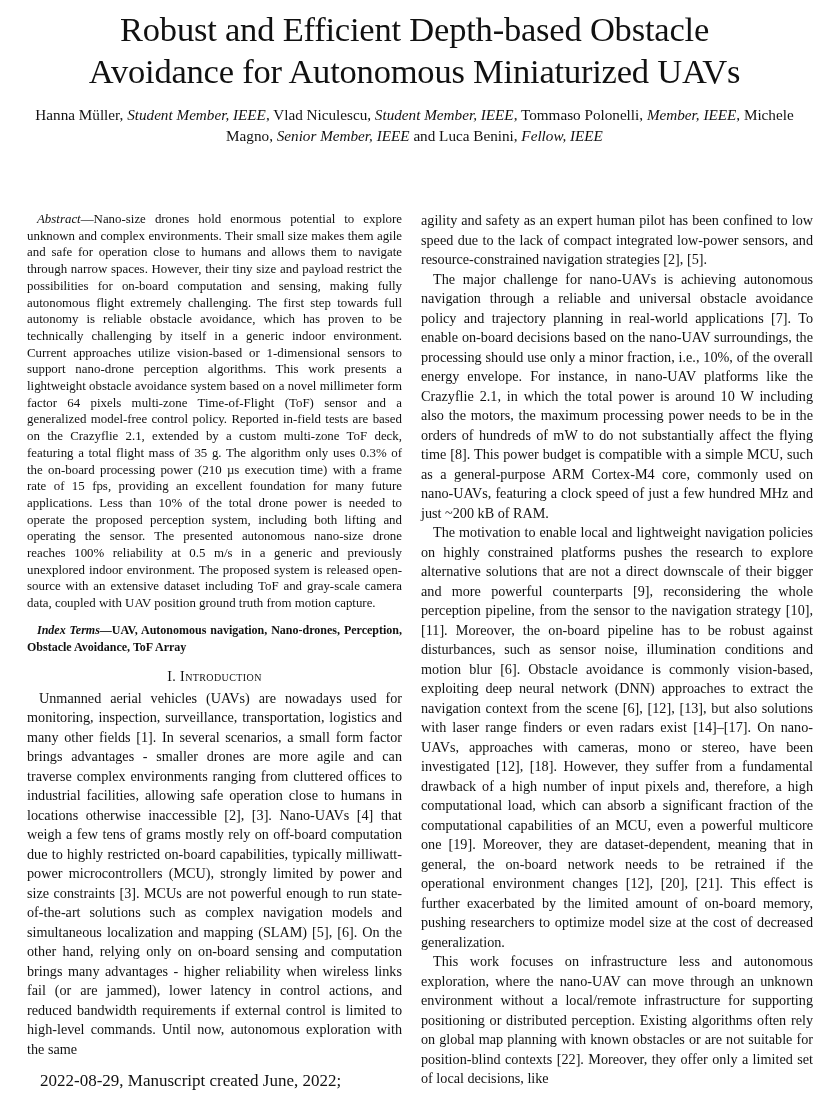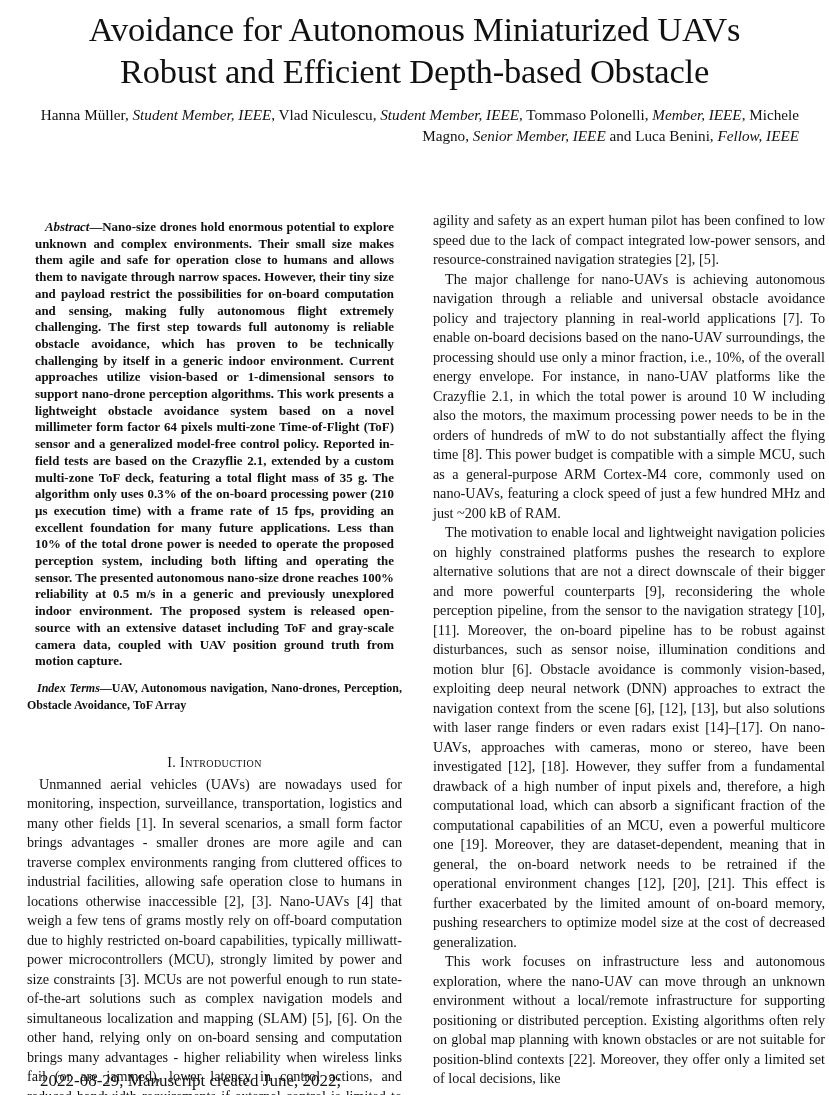--- a/index.html
+++ b/index.html
@@ -1,37 +1,37 @@
 <!DOCTYPE html>
 <html><head>
 <meta charset="utf-8">
 <style>
   html, body { margin: 0; padding: 0; background: #ffffff; }
   body { width: 829px; height: 1095px; overflow: hidden; position: relative; color: #111; font-family: "Liberation Serif", "DejaVu Serif", serif; }
   .title { position: absolute; left: 0; top: 8px; width: 829px; text-align: center; font-size: 34.5px; line-height: 42px; letter-spacing: -0.2px; }
-  .authors { position: absolute; left: 30px; top: 104px; width: 769px; text-align: right; font-size: 15.2px; line-height: 21px; }
+  .authors { position: absolute; left: 30px; top: 104px; width: 769px; text-align: center; font-size: 15.2px; line-height: 21px; }
   .authors i { font-style: italic; }
   .col { position: absolute; top: 211px; text-align: justify; font-size: 14.2px; line-height: 19.5px; }
   .col-left { left: 27px; width: 375px; }
-  .col-right { left: 421px; width: 392px; top: 211px; margin-left: 12px; }
-  .abstract { font-weight: bold; font-size: 12.9px; line-height: 16.7px; text-indent: 10px; margin: 8px; }
+  .col-right { left: 421px; width: 392px; top: 211px; }
+  .abstract { font-weight: normal; font-size: 12.9px; line-height: 16.7px; text-indent: 10px; margin: 0; }
   .abstract i, .index i { font-style: italic; }
   .index { font-weight: bold; font-size: 12px; line-height: 16.7px; text-indent: 10px; margin: 10px 0 0 0; }
-  .section-heading { text-align: center; font-size: 14px; margin: 40px 0 2px 0; letter-spacing: 0.4px; }
+  .section-heading { text-align: center; font-size: 14px; margin: 12px 0 2px 0; letter-spacing: 0.4px; }
   .section-heading .sc { font-variant: small-caps; }
   p.body { margin: 0; text-indent: 12px; }
   p.first { text-indent: 0; }
   .footnote { position: absolute; left: 40px; top: 1071px; font-size: 17px; }
 </style>
 </head>
 <body>
 
 <div class="title">
+  <div>Robust and Efficient Depth-based Obstacle</div>
   <div>Avoidance for Autonomous Miniaturized UAVs</div>
-  <div>Robust and Efficient Depth-based Obstacle</div>
 </div>
 
 <div class="authors">
   <span>Hanna Müller</span>, <i>Student Member, IEEE</i><span>, </span><span>Vlad Niculescu</span>, <i>Student Member, IEEE</i><span>, </span><span>Tommaso Polonelli</span>, <i>Member, IEEE</i><span>, </span><span>Michele Magno</span>, <i>Senior Member, IEEE</i><span> and </span><span>Luca Benini</span>, <i>Fellow, IEEE</i>
 </div>
 
 <div class="col col-left">
   <p class="abstract"><i>Abstract</i><span>—Nano-size drones hold enormous potential to explore unknown and complex environments. Their small size makes them agile and safe for operation close to humans and allows them to navigate through narrow spaces. However, their tiny size and payload restrict the possibilities for on-board computation and sensing, making fully autonomous flight extremely challenging. The first step towards full autonomy is reliable obstacle avoidance, which has proven to be technically challenging by itself in a generic indoor environment. Current approaches utilize vision-based or 1-dimensional sensors to support nano-drone perception algorithms. This work presents a lightweight obstacle avoidance system based on a novel millimeter form factor 64 pixels multi-zone Time-of-Flight (ToF) sensor and a generalized model-free control policy. Reported in-field tests are based on the Crazyflie 2.1, extended by a custom multi-zone ToF deck, featuring a total flight mass of 35 g. The algorithm only uses 0.3% of the on-board processing power (210 µs execution time) with a frame rate of 15 fps, providing an excellent foundation for many future applications. Less than 10% of the total drone power is needed to operate the proposed perception system, including both lifting and operating the sensor. The presented autonomous nano-size drone reaches 100% reliability at 0.5 m/s in a generic and previously unexplored indoor environment. The proposed system is released open-source with an extensive dataset including ToF and gray-scale camera data, coupled with UAV position ground truth from motion capture.</span></p>
   <p class="index"><i>Index Terms</i><span>—UAV, Autonomous navigation, Nano-drones, Perception, Obstacle Avoidance, ToF Array</span></p>
   <div class="section-heading"><span>I. </span><span class="sc">Introduction</span></div>

